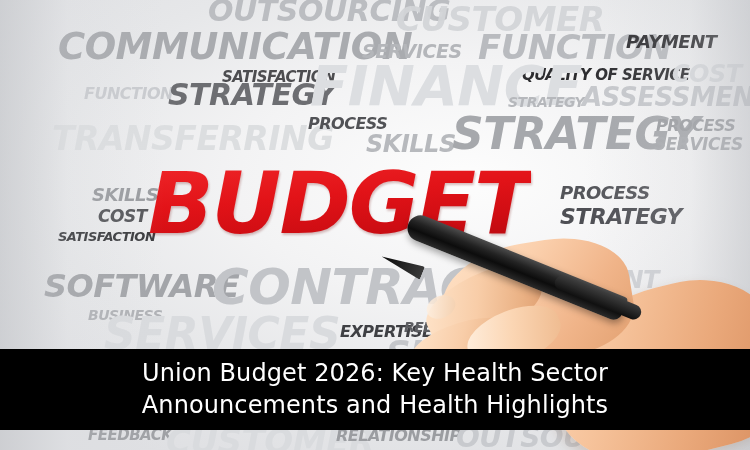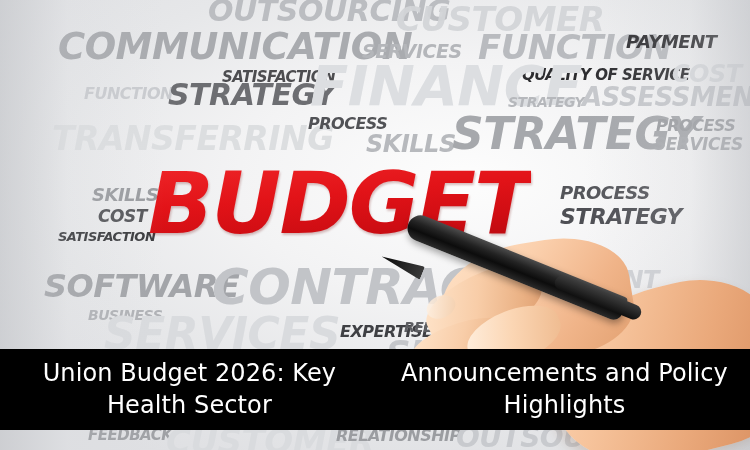--- a/index.html
+++ b/index.html
@@ -156,21 +156,21 @@
   
   .caption {
     position: absolute;
     left: 0;
     top: 349px;
     width: 750px;
     height: 81px;
     background: #000;
     color: #fff;
     display: flex;
-    flex-direction: row;
+    flex-direction: column;
     align-items: center;
     justify-content: center;
     font-family: "DejaVu Sans", sans-serif;
     font-size: 24px;
     font-weight: 400;
     line-height: 1.32;
     letter-spacing: .1px;
     text-align: center;
     z-index: 40;
   }
@@ -237,16 +237,16 @@
     <div class="finger f3"></div>
     <div class="thumb"></div>
     <div class="nail"></div>
     <div class="pen"></div>
     <div class="pen-tip"></div>
     <div class="pen-clip"></div>
   </div>
 
   <div class="caption">
     <span>Union Budget 2026: Key Health Sector</span>
-    <span>Announcements and Policy Highlights</span>
+    <span>Announcements and Health Highlights</span>
   </div>
 
 </div>
 
 </body></html>

